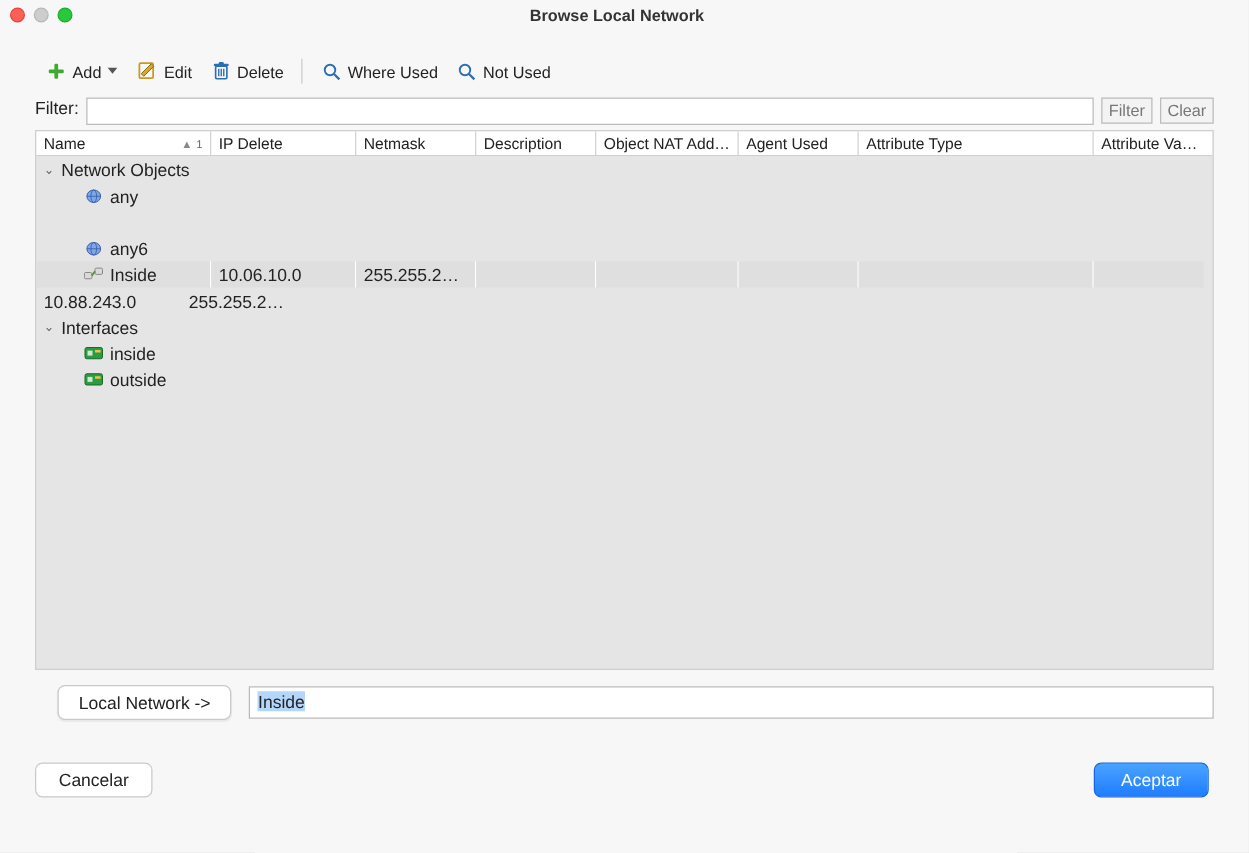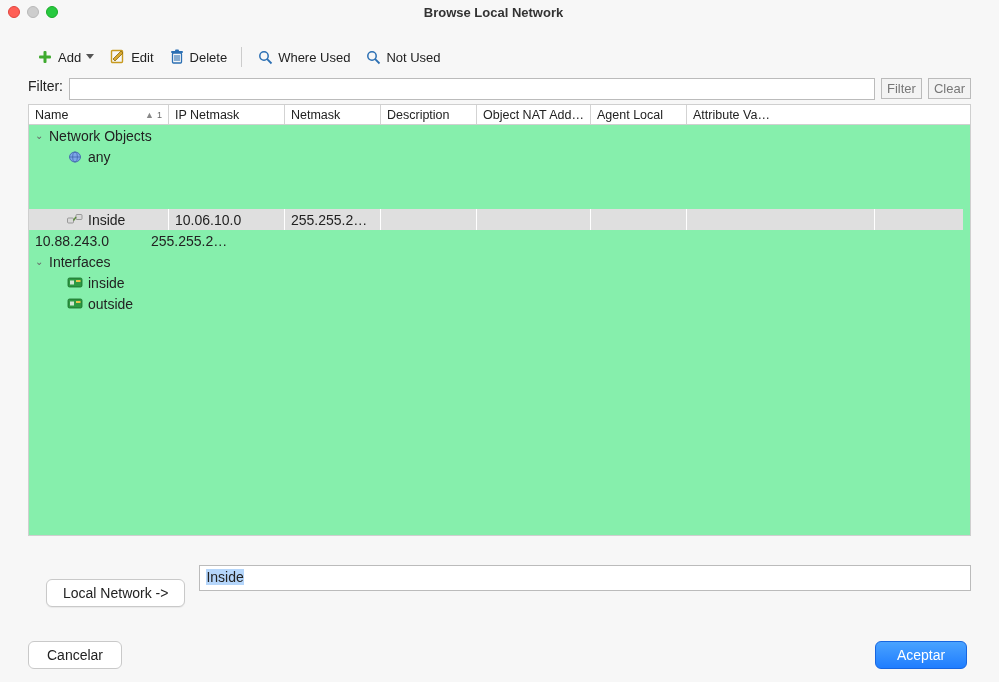--- a/index.html
+++ b/index.html
@@ -41,21 +41,21 @@
   .filter-input {
     flex:1; height:22px; border:1px solid #bbb; background:#fff; padding:2px 4px;
     font-size:13px;
   }
   .graybtn {
     border:1px solid #bbb; background:#f3f3f3; color:#777; font-size:13px; padding:2px 5px;
     display:inline-flex; align-items:center;
   }
   
   .grid {
-    border:1px solid #cfcfcf; background:#86efac; height:432px; overflow:hidden;
+    border:1px solid #cfcfcf; background:#e5e5e5; height:432px; overflow:hidden;
     margin-bottom:12px;
   }
   .ghead { display:flex; height:20px; border-bottom:1px solid #d0d0d0; background:#fff; font-size:12.5px;}
   .gh {
     border-right:1px solid #d3d3d3; overflow:hidden; white-space:nowrap;
     text-overflow:ellipsis; padding:2px 6px; display:flex; align-items:center; gap:3px;
     flex-shrink:0;
   }
   .gbody { font-size:14px; }
   .grow { display:flex; height:21px; align-items:center; }
@@ -71,21 +71,21 @@
   .indent1 { padding-left:38px; }
   .namecell { gap:5px; }
   .nodeico { width:16px; height:14px; display:inline-flex; align-items:center; justify-content:center; flex-shrink:0;}
   .sort-ind { font-size:9px; color:#888; margin-left:auto; }
   .sup1 { font-size:9px; color:#666; }
   
   .sel-label { font-size:14px; margin:4px 0 6px 0;}
   .sel-row { display:flex; align-items:center; gap:14px; padding:0 0 0 18px;}
   .pill-btn {
     background:#fff; border:1px solid #c9c9c9; border-radius:6px; padding:5px 16px;
-    font-size:14px; box-shadow:0 1px 1px rgba(0,0,0,0.06);margin-top:31px;
+    font-size:14px; box-shadow:0 1px 1px rgba(0,0,0,0.06);
   }
   .sel-input {
     flex:1; height:26px; border:1px solid #bbb; background:#fff; padding:3px 6px;
     font-size:14px;
   }
   .sel-input .hl { background:#b5d6fb; }
   
   .footer { display:flex; justify-content:space-between; gap:18px; padding:34px 4px 0 0;}
   .btn {
     min-width:92px; padding:5px 18px; border-radius:6px; border:1px solid #c9c9c9;
@@ -177,33 +177,36 @@
   </div>
 
   <div class="grid">
     <div class="ghead">
       <div class="gh" style="width:140px">
         <span>Name</span>
         <span class="sort-ind">▲</span>
         <span class="sup1">1</span>
       </div>
       <div class="gh" style="width:116px">
-          <span>IP Netmask</span>
+          <span>IP Delete</span>
         </div>
       <div class="gh" style="width:96px">
           <span>Netmask</span>
         </div>
       <div class="gh" style="width:96px">
           <span>Description</span>
         </div>
       <div class="gh" style="width:114px">
           <span>Object NAT Add…</span>
         </div>
       <div class="gh" style="width:96px">
-          <span>Agent Local</span>
+          <span>Agent Used</span>
+        </div>
+      <div class="gh" style="width:188px">
+          <span>Attribute Type</span>
         </div>
       <div class="gh" style="width:88px;border-right:none">
           <span>Attribute Va…</span>
         </div>
     </div>
     <div class="gbody" id="gbody">
         <div class="grouprow">
           <span class="disclosure">⌄</span>
           <span>Network Objects</span>
         </div>
@@ -229,20 +232,30 @@
         <div class="grow">
           <div class="gc" style="width:116px;"></div>
           <div class="gc" style="width:96px;"></div>
           <div class="gc" style="width:96px;"></div>
           <div class="gc" style="width:114px;"></div>
           <div class="gc" style="width:96px;"></div>
           <div class="gc" style="width:188px;"></div>
           <div class="gc" style="width:88px;border-right:none;"></div>
         </div>
         <div class="grow">
+          <div class="gc namecell indent1" style="width:140px">
+            <span class="nodeico">
+              <svg width="14" height="12" viewBox="0 0 14 12">
+                <ellipse cx="7" cy="6" rx="5.5" ry="5" fill="#7da7e8" stroke="#3c5fa8" stroke-width="0.8"></ellipse>
+                <ellipse cx="7" cy="6" rx="2.3" ry="5" fill="none" stroke="#3c5fa8" stroke-width="0.7"></ellipse>
+                <line x1="1.5" y1="6" x2="12.5" y2="6" stroke="#3c5fa8" stroke-width="0.7"></line>
+              </svg>
+            </span>
+            <span>any6</span>
+          </div>
           <div class="gc" style="width:116px;"></div>
           <div class="gc" style="width:96px;"></div>
           <div class="gc" style="width:96px;"></div>
           <div class="gc" style="width:114px;"></div>
           <div class="gc" style="width:96px;"></div>
           <div class="gc" style="width:188px;"></div>
           <div class="gc" style="width:88px;border-right:none;"></div>
         </div>
         <div class="grow sel">
           <div class="gc namecell indent1" style="width:140px">

